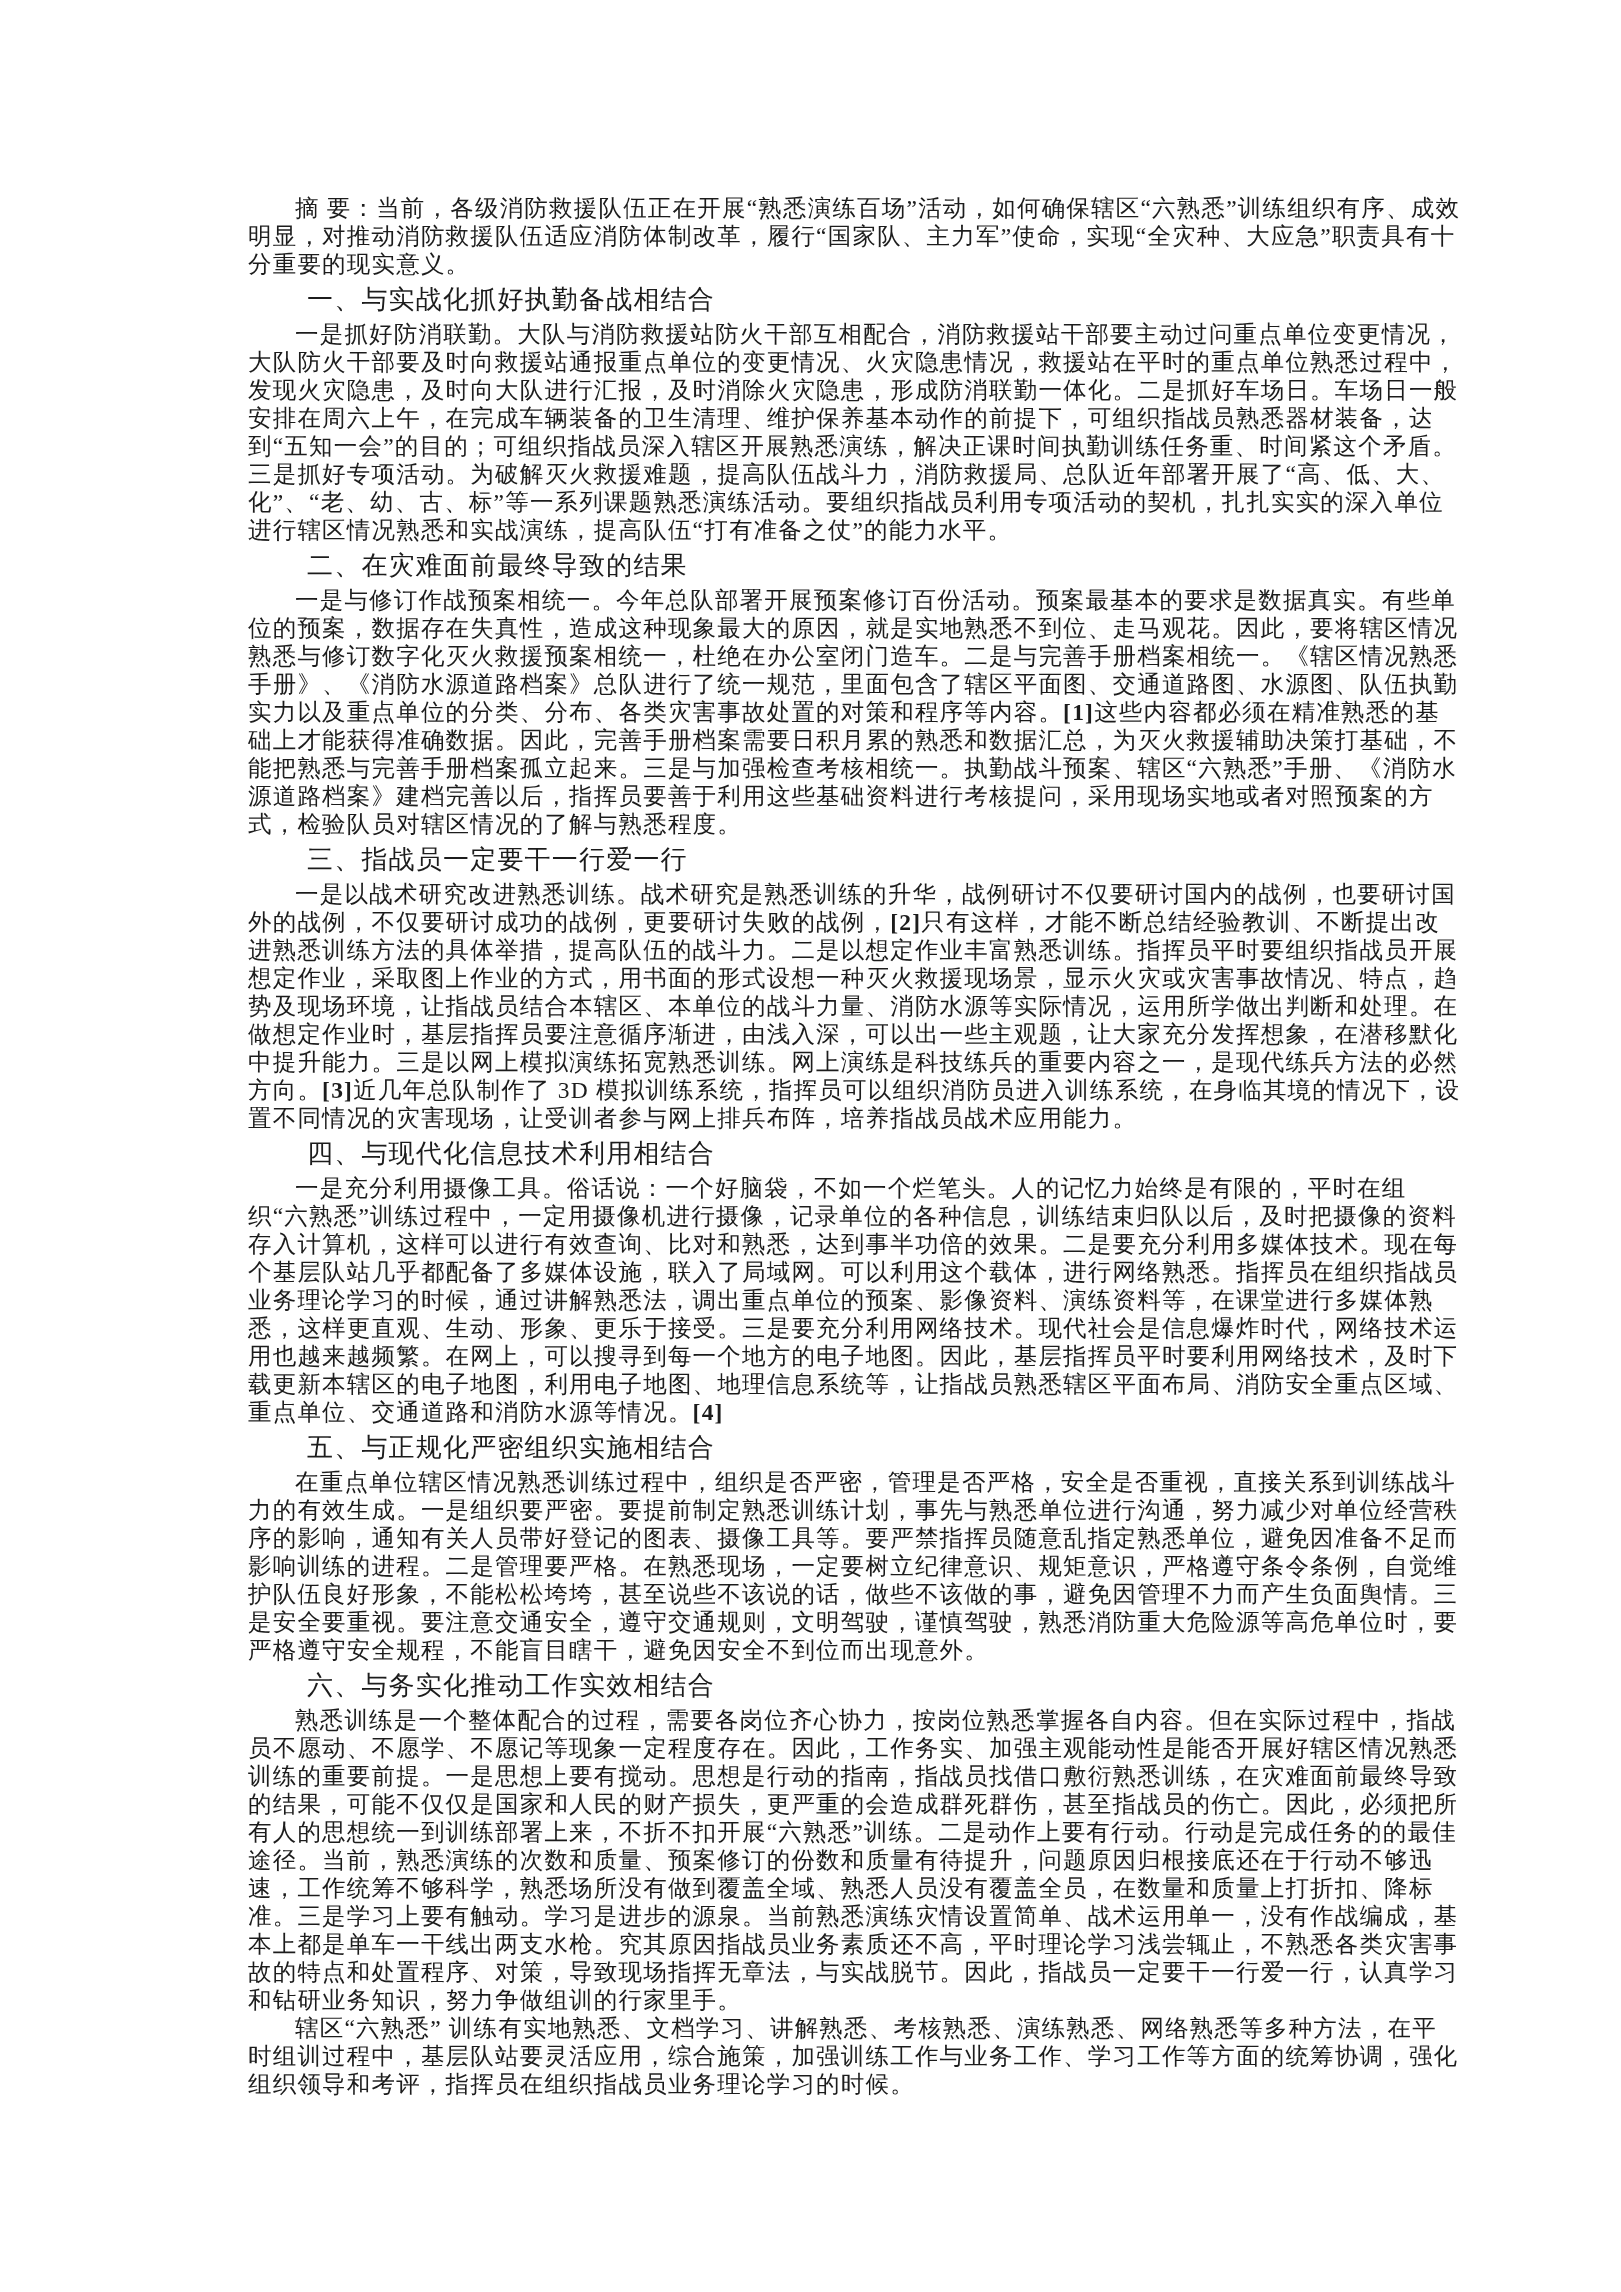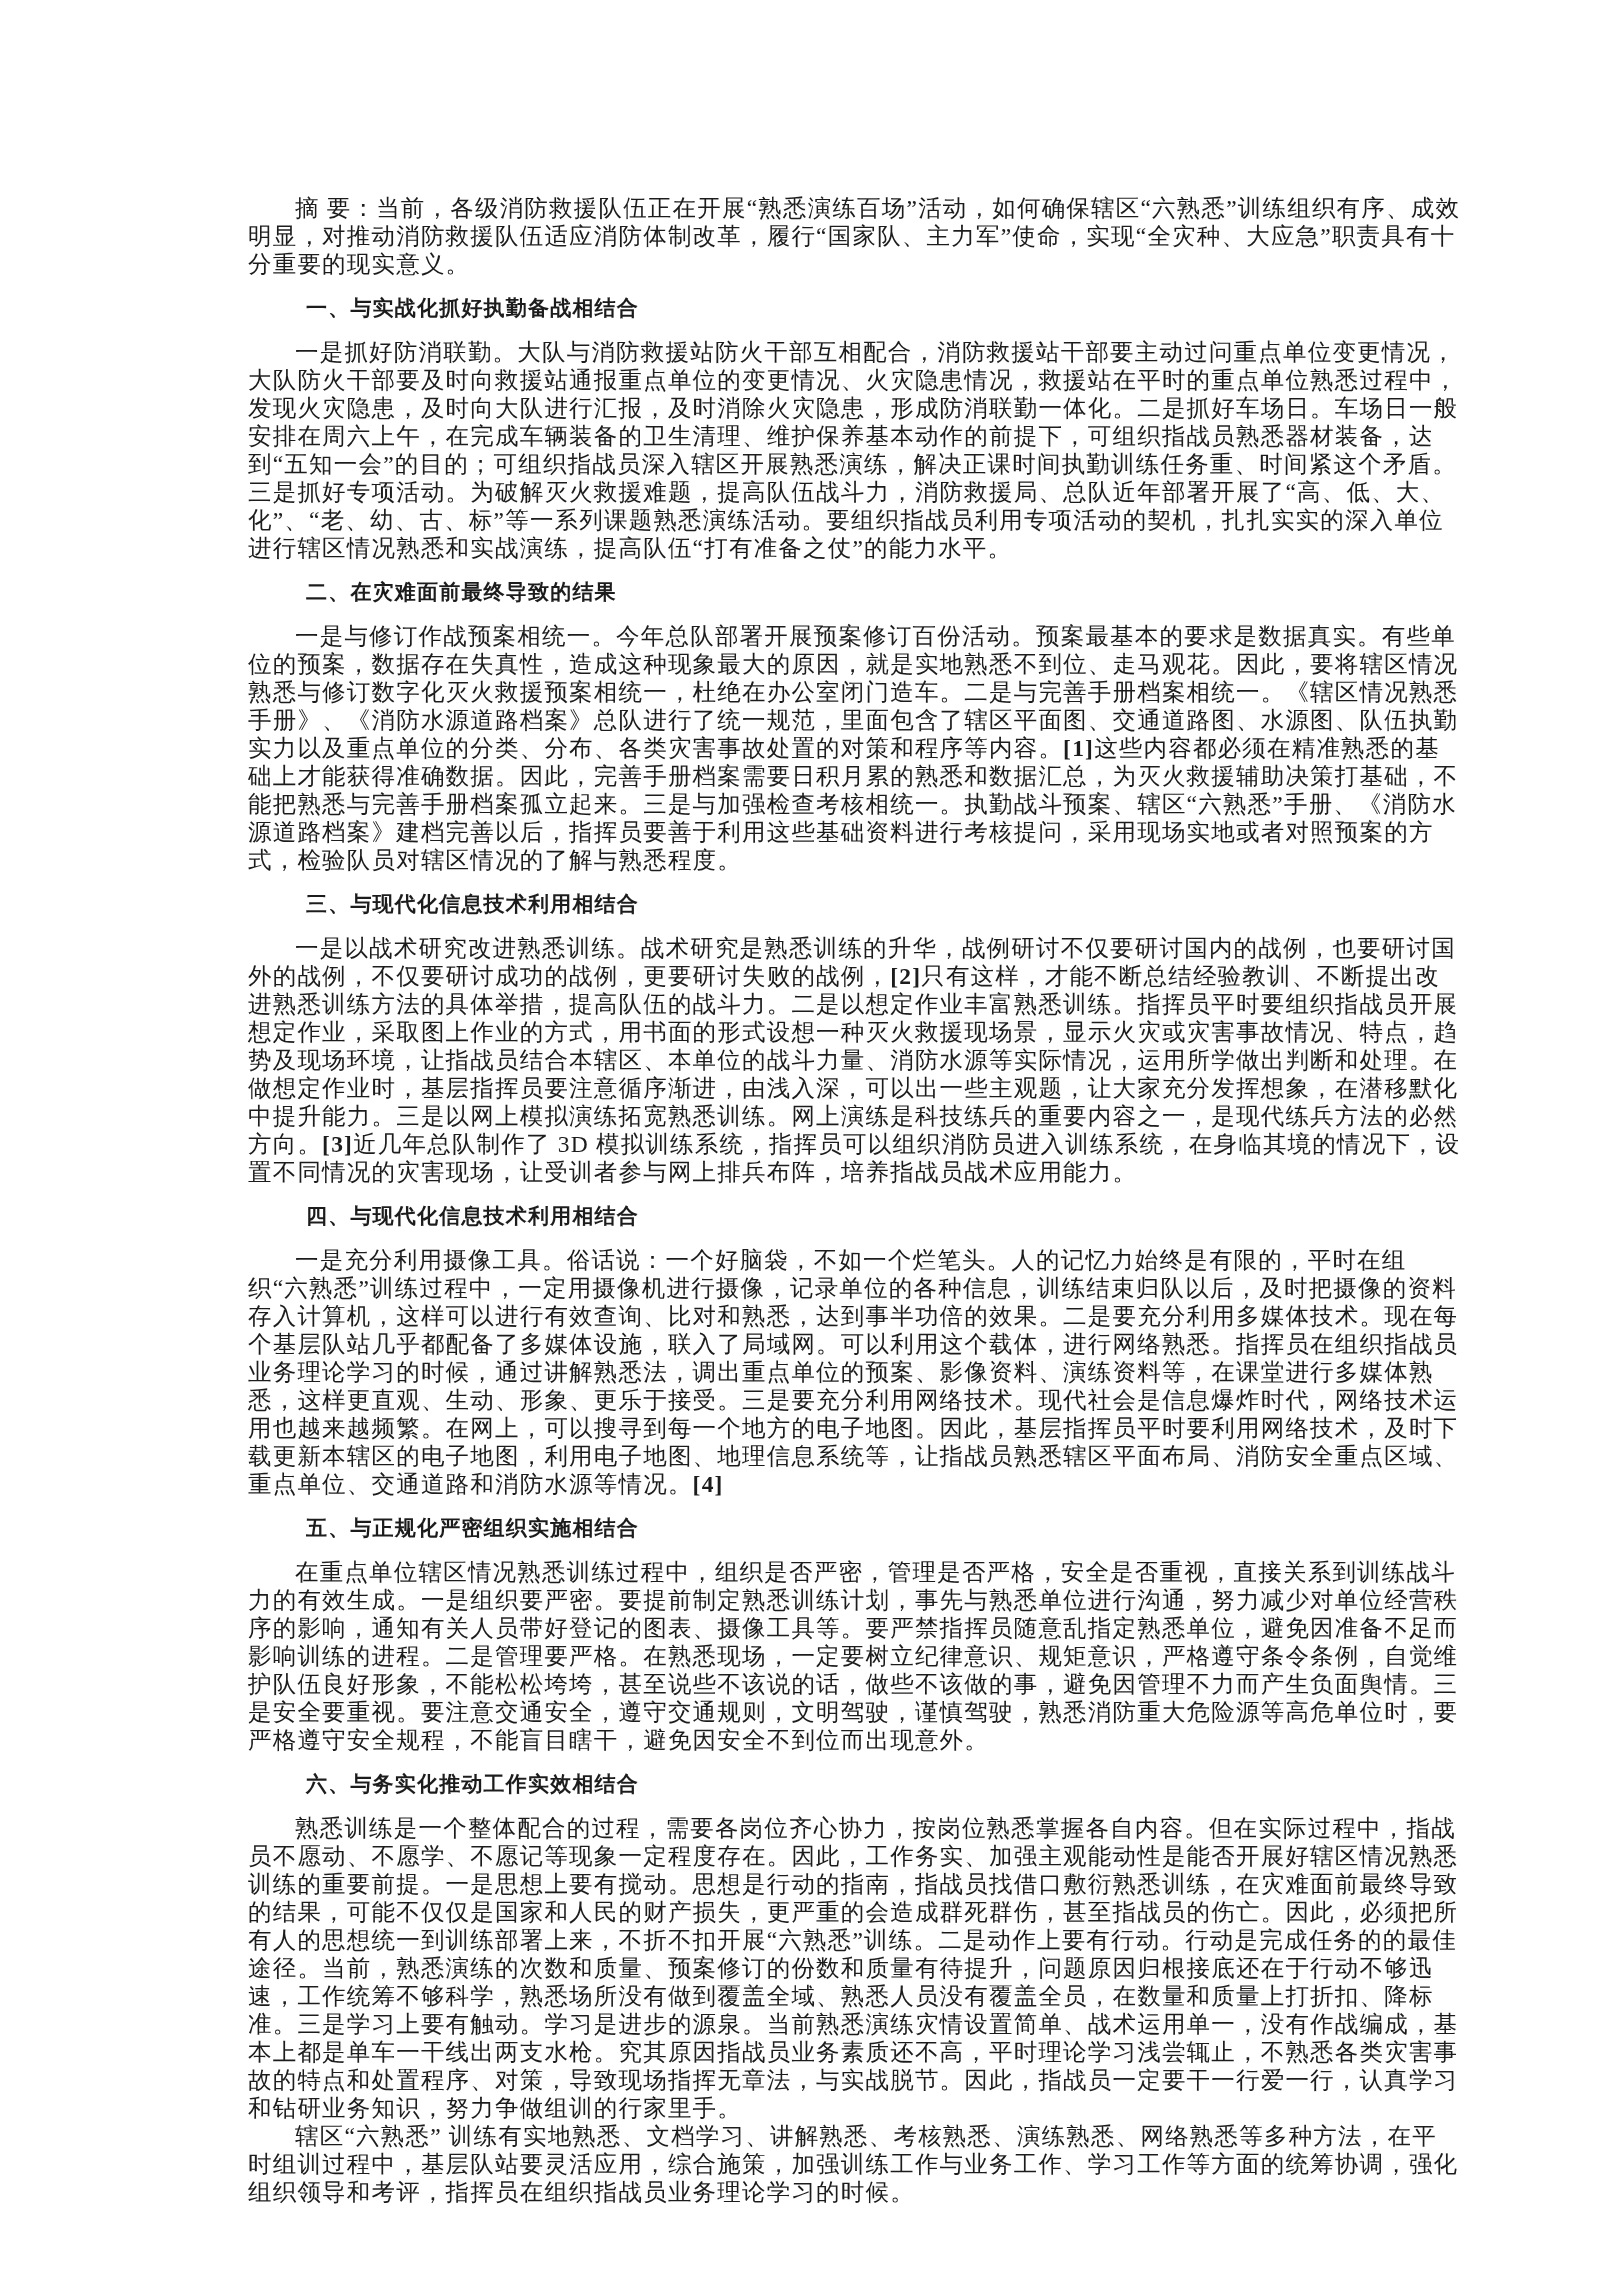--- a/index.html
+++ b/index.html
@@ -26,44 +26,44 @@
     letter-spacing: 1.2px;
     text-align: left;
     word-break: break-all;
   }
   .doc-body p {
     margin: 0;
     padding: 0;
     text-indent: 2em;
   }
   .doc-body h2 {
-    margin: 16px;
+    margin: 7px;
     padding: 0;
-    font-size: 21px;
+    font-size: 26px;
     line-height: 28px;
-    font-weight: 700;
+    font-weight: 400;
     text-indent: 2em;
     font-family: "Liberation Sans", "DejaVu Sans", sans-serif;
     letter-spacing: 1.2px;
   }
   .bold {
     font-weight: 700;
   }
 </style>
 </head>
 <body>
 
 <div class="page">
   <div class="doc-body" style="color: rgb(28, 28, 28);">
       <p><span>摘 要：当前，各级消防救援队伍正在开展“熟悉演练百场”活动，如何确保辖区“六熟悉”训练组织有序、成效明显，对推动消防救援队伍适应消防体制改革，履行“国家队、主力军”使命，实现“全灾种、大应急”职责具有十分重要的现实意义。</span></p>
       <h2>一、与实战化抓好执勤备战相结合</h2>
       <p><span>一是抓好防消联勤。大队与消防救援站防火干部互相配合，消防救援站干部要主动过问重点单位变更情况，大队防火干部要及时向救援站通报重点单位的变更情况、火灾隐患情况，救援站在平时的重点单位熟悉过程中，发现火灾隐患，及时向大队进行汇报，及时消除火灾隐患，形成防消联勤一体化。二是抓好车场日。车场日一般安排在周六上午，在完成车辆装备的卫生清理、维护保养基本动作的前提下，可组织指战员熟悉器材装备，达到“五知一会”的目的；可组织指战员深入辖区开展熟悉演练，解决正课时间执勤训练任务重、时间紧这个矛盾。三是抓好专项活动。为破解灭火救援难题，提高队伍战斗力，消防救援局、总队近年部署开展了“高、低、大、化”、“老、幼、古、标”等一系列课题熟悉演练活动。要组织指战员利用专项活动的契机，扎扎实实的深入单位进行辖区情况熟悉和实战演练，提高队伍“打有准备之仗”的能力水平。</span></p>
       <h2>二、在灾难面前最终导致的结果</h2>
       <p><span>一是与修订作战预案相统一。今年总队部署开展预案修订百份活动。预案最基本的要求是数据真实。有些单位的预案，数据存在失真性，造成这种现象最大的原因，就是实地熟悉不到位、走马观花。因此，要将辖区情况熟悉与修订数字化灭火救援预案相统一，杜绝在办公室闭门造车。二是与完善手册档案相统一。《辖区情况熟悉手册》、《消防水源道路档案》总队进行了统一规范，里面包含了辖区平面图、交通道路图、水源图、队伍执勤实力以及重点单位的分类、分布、各类灾害事故处置的对策和程序等内容。</span><span class="bold">[1]</span><span>这些内容都必须在精准熟悉的基础上才能获得准确数据。因此，完善手册档案需要日积月累的熟悉和数据汇总，为灭火救援辅助决策打基础，不能把熟悉与完善手册档案孤立起来。三是与加强检查考核相统一。执勤战斗预案、辖区“六熟悉”手册、《消防水源道路档案》建档完善以后，指挥员要善于利用这些基础资料进行考核提问，采用现场实地或者对照预案的方式，检验队员对辖区情况的了解与熟悉程度。</span></p>
-      <h2>三、与现代化信息技术利用相结合</h2>
+      <h2>三、指战员一定要干一行爱一行</h2>
       <p><span>一是以战术研究改进熟悉训练。战术研究是熟悉训练的升华，战例研讨不仅要研讨国内的战例，也要研讨国外的战例，不仅要研讨成功的战例，更要研讨失败的战例，</span><span class="bold">[2]</span><span>只有这样，才能不断总结经验教训、不断提出改进熟悉训练方法的具体举措，提高队伍的战斗力。二是以想定作业丰富熟悉训练。指挥员平时要组织指战员开展想定作业，采取图上作业的方式，用书面的形式设想一种灭火救援现场景，显示火灾或灾害事故情况、特点，趋势及现场环境，让指战员结合本辖区、本单位的战斗力量、消防水源等实际情况，运用所学做出判断和处理。在做想定作业时，基层指挥员要注意循序渐进，由浅入深，可以出一些主观题，让大家充分发挥想象，在潜移默化中提升能力。三是以网上模拟演练拓宽熟悉训练。网上演练是科技练兵的重要内容之一，是现代练兵方法的必然方向。</span><span class="bold">[3]</span><span>近几年总队制作了 3D 模拟训练系统，指挥员可以组织消防员进入训练系统，在身临其境的情况下，设置不同情况的灾害现场，让受训者参与网上排兵布阵，培养指战员战术应用能力。</span></p>
       <h2>四、与现代化信息技术利用相结合</h2>
       <p><span>一是充分利用摄像工具。俗话说：一个好脑袋，不如一个烂笔头。人的记忆力始终是有限的，平时在组织“六熟悉”训练过程中，一定用摄像机进行摄像，记录单位的各种信息，训练结束归队以后，及时把摄像的资料存入计算机，这样可以进行有效查询、比对和熟悉，达到事半功倍的效果。二是要充分利用多媒体技术。现在每个基层队站几乎都配备了多媒体设施，联入了局域网。可以利用这个载体，进行网络熟悉。指挥员在组织指战员业务理论学习的时候，通过讲解熟悉法，调出重点单位的预案、影像资料、演练资料等，在课堂进行多媒体熟悉，这样更直观、生动、形象、更乐于接受。三是要充分利用网络技术。现代社会是信息爆炸时代，网络技术运用也越来越频繁。在网上，可以搜寻到每一个地方的电子地图。因此，基层指挥员平时要利用网络技术，及时下载更新本辖区的电子地图，利用电子地图、地理信息系统等，让指战员熟悉辖区平面布局、消防安全重点区域、重点单位、交通道路和消防水源等情况。</span><span class="bold">[4]</span></p>
       <h2>五、与正规化严密组织实施相结合</h2>
       <p><span>在重点单位辖区情况熟悉训练过程中，组织是否严密，管理是否严格，安全是否重视，直接关系到训练战斗力的有效生成。一是组织要严密。要提前制定熟悉训练计划，事先与熟悉单位进行沟通，努力减少对单位经营秩序的影响，通知有关人员带好登记的图表、摄像工具等。要严禁指挥员随意乱指定熟悉单位，避免因准备不足而影响训练的进程。二是管理要严格。在熟悉现场，一定要树立纪律意识、规矩意识，严格遵守条令条例，自觉维护队伍良好形象，不能松松垮垮，甚至说些不该说的话，做些不该做的事，避免因管理不力而产生负面舆情。三是安全要重视。要注意交通安全，遵守交通规则，文明驾驶，谨慎驾驶，熟悉消防重大危险源等高危单位时，要严格遵守安全规程，不能盲目瞎干，避免因安全不到位而出现意外。</span></p>
       <h2>六、与务实化推动工作实效相结合</h2>
       <p><span>熟悉训练是一个整体配合的过程，需要各岗位齐心协力，按岗位熟悉掌握各自内容。但在实际过程中，指战员不愿动、不愿学、不愿记等现象一定程度存在。因此，工作务实、加强主观能动性是能否开展好辖区情况熟悉训练的重要前提。一是思想上要有搅动。思想是行动的指南，指战员找借口敷衍熟悉训练，在灾难面前最终导致的结果，可能不仅仅是国家和人民的财产损失，更严重的会造成群死群伤，甚至指战员的伤亡。因此，必须把所有人的思想统一到训练部署上来，不折不扣开展“六熟悉”训练。二是动作上要有行动。行动是完成任务的的最佳途径。当前，熟悉演练的次数和质量、预案修订的份数和质量有待提升，问题原因归根接底还在于行动不够迅速，工作统筹不够科学，熟悉场所没有做到覆盖全域、熟悉人员没有覆盖全员，在数量和质量上打折扣、降标准。三是学习上要有触动。学习是进步的源泉。当前熟悉演练灾情设置简单、战术运用单一，没有作战编成，基本上都是单车一干线出两支水枪。究其原因指战员业务素质还不高，平时理论学习浅尝辄止，不熟悉各类灾害事故的特点和处置程序、对策，导致现场指挥无章法，与实战脱节。因此，指战员一定要干一行爱一行，认真学习和钻研业务知识，努力争做组训的行家里手。</span></p>
       <p><span>辖区“六熟悉” 训练有实地熟悉、文档学习、讲解熟悉、考核熟悉、演练熟悉、网络熟悉等多种方法，在平时组训过程中，基层队站要灵活应用，综合施策，加强训练工作与业务工作、学习工作等方面的统筹协调，强化组织领导和考评，指挥员在组织指战员业务理论学习的时候。</span></p>
     </div>
 </div>

